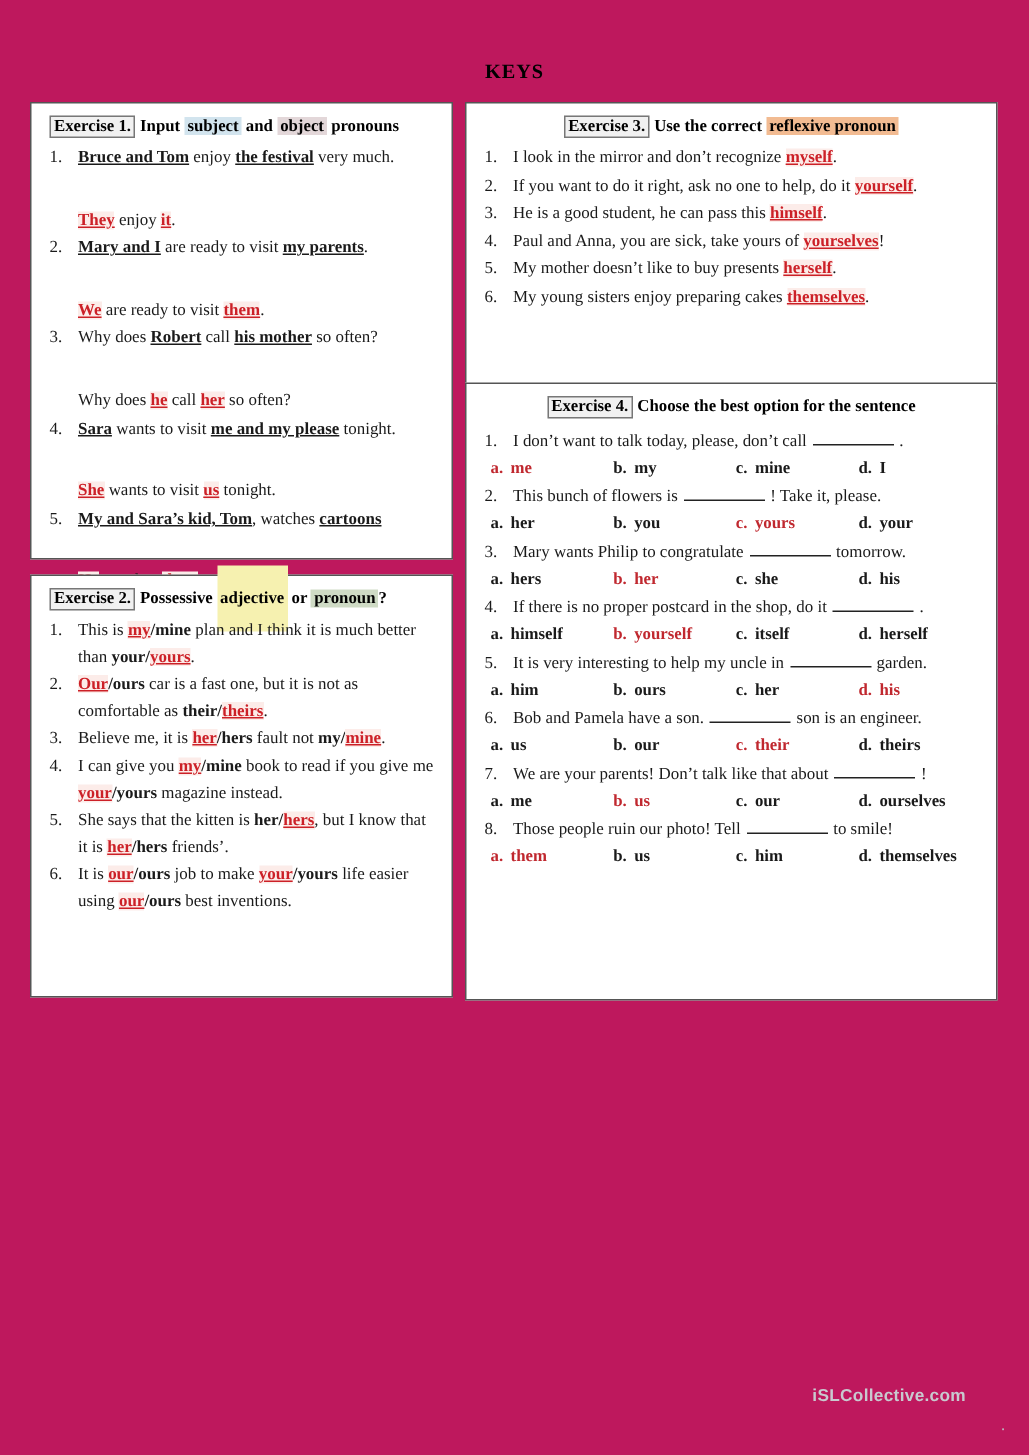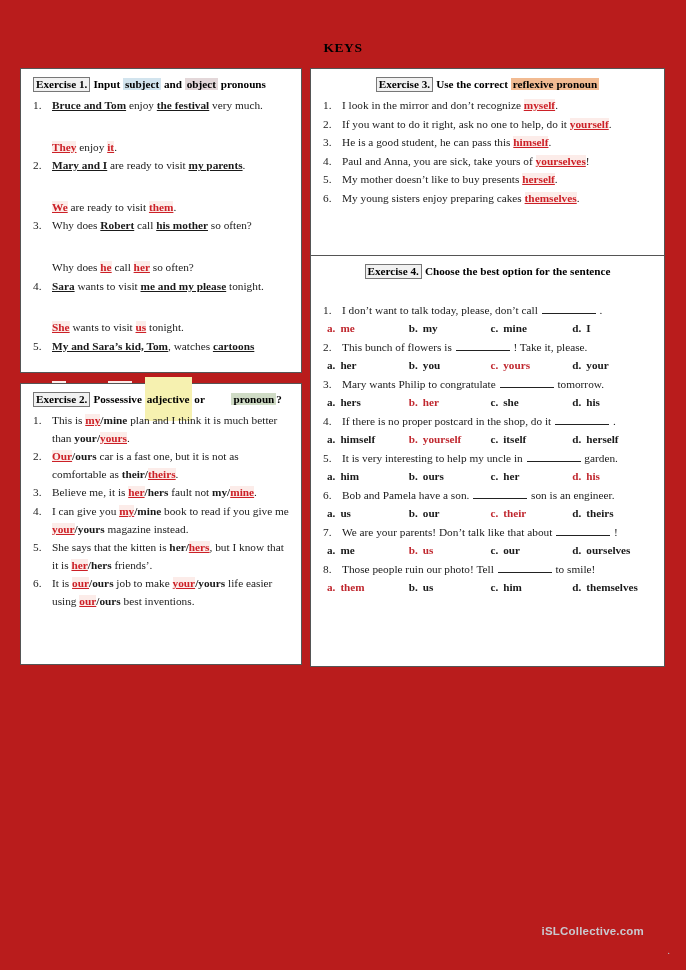--- a/index.html
+++ b/index.html
@@ -12,21 +12,21 @@
     height: 970px;
     position: relative;
     font-family: "Liberation Serif", "DejaVu Serif", serif;
     color: #1a1a1a;
     overflow: hidden;
   }
   .page {
     position: relative;
     width: 686px;
     height: 970px;
-    background: #b91c1c;
+    background: #be185d;
   }
   .page-title {
     position: absolute;
     top: 40px;
     left: 0;
     width: 686px;
     text-align: center;
     font-size: 13.5px;
     font-weight: bold;
     letter-spacing: 0.6px;
@@ -59,21 +59,21 @@
     border: 1px solid #777;
     background: #f1f1f1;
     padding: 0 2px 1px 2px;
     margin-right: 3px;
   }
 
   
   .hl-blue   { background: #d2e4ee; padding: 0 2px; }
   .hl-mauve  { background: #e3d7d9; padding: 0 2px; }
   .hl-yellow { background: #f6f1b0; padding: 16px 2px; }
-  .hl-green  { background: #cfdbc5; padding: 0 2px; margin-left: 24px; }
+  .hl-green  { background: #cfdbc5; padding: 0 2px; }
   .hl-orange { background: #f2bb92; padding: 0 2px; }
 
   
   ol.ex-list {
     list-style: none;
     margin: 0;
     padding: 0;
   }
   ol.ex-list > li {
     position: relative;
@@ -200,21 +200,21 @@
         <li><span class="num">1.</span><span><span>I look in the mirror and don’t recognize </span><span class="red">myself</span><span>.</span></span></li>
         <li><span class="num">2.</span><span><span>If you want to do it right, ask no one to help, do it </span><span class="red">yourself</span><span>.</span></span></li>
         <li><span class="num">3.</span><span><span>He is a good student, he can pass this </span><span class="red">himself</span><span>.</span></span></li>
         <li><span class="num">4.</span><span><span>Paul and Anna, you are sick, take yours of </span><span class="red">yourselves</span><span>!</span></span></li>
         <li><span class="num">5.</span><span><span>My mother doesn’t like to buy presents </span><span class="red">herself</span><span>.</span></span></li>
         <li><span class="num">6.</span><span><span>My young sisters enjoy preparing cakes </span><span class="red">themselves</span><span>.</span></span></li>
       </ol>
   </div>
 
   <div class="ex-box" id="box-ex4">
-    <div class="ex-head" style="margin-bottom:24px">
+    <div class="ex-head" style="margin-bottom:8px">
       <span class="ex-tag">Exercise 4.</span><span>Choose the best option for the sentence</span>
     </div>
     <div id="list-ex4">
         <div class="q4"><span class="num">1.</span><span>I don’t want to talk today, please, don’t call </span><span class="blank"></span><span> .</span></div>
         <div class="opts">
           <div class="opt correct"><span class="k">a.</span><span class="v">me</span></div>
           <div class="opt"><span class="k">b.</span><span class="v">my</span></div>
           <div class="opt"><span class="k">c.</span><span class="v">mine</span></div>
           <div class="opt"><span class="k">d.</span><span class="v">I</span></div>
         </div>

